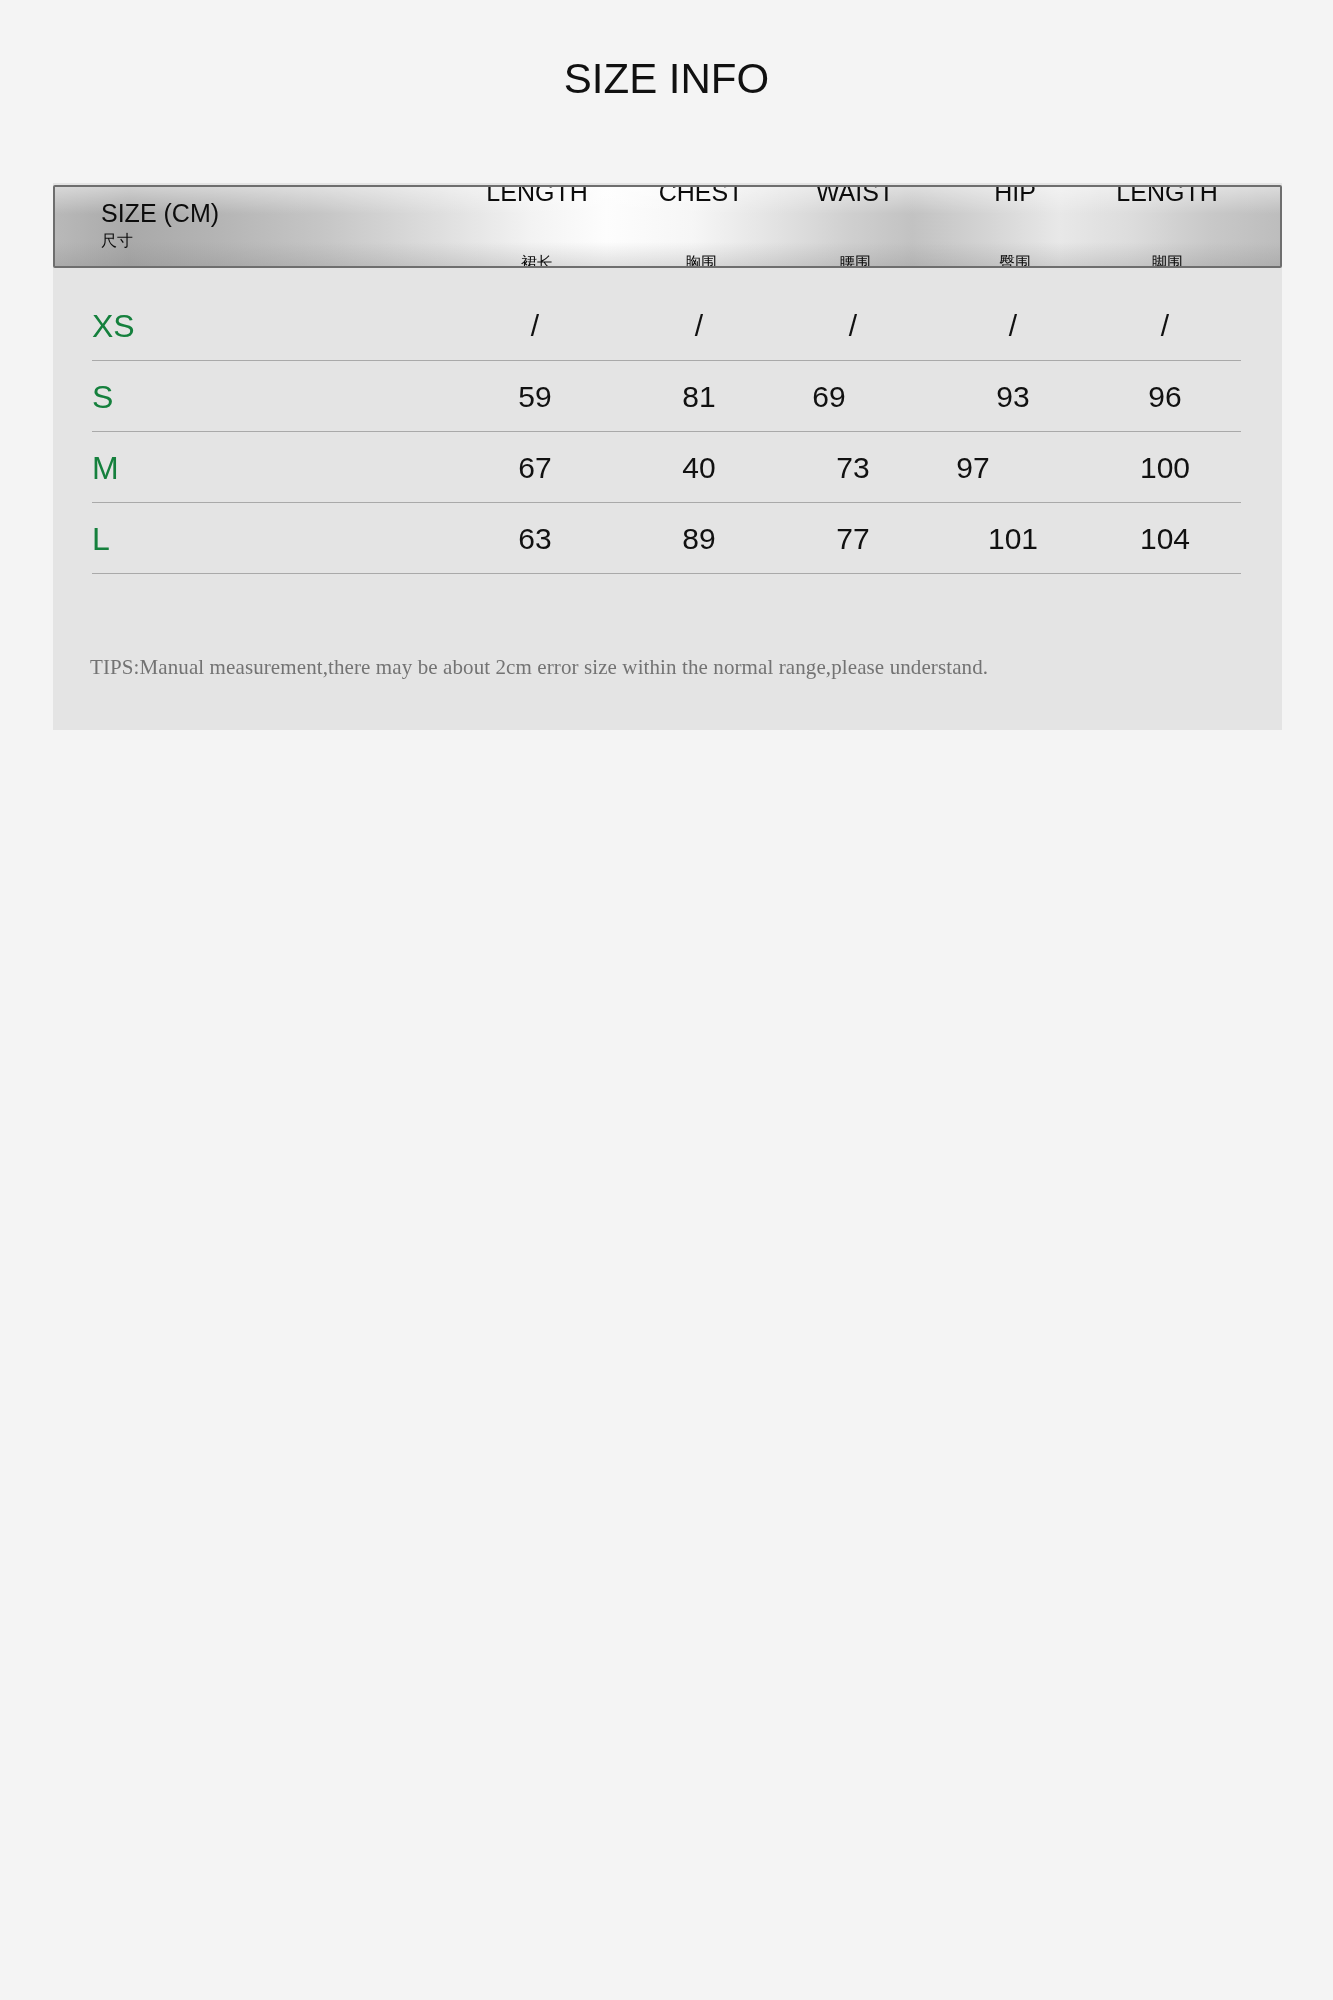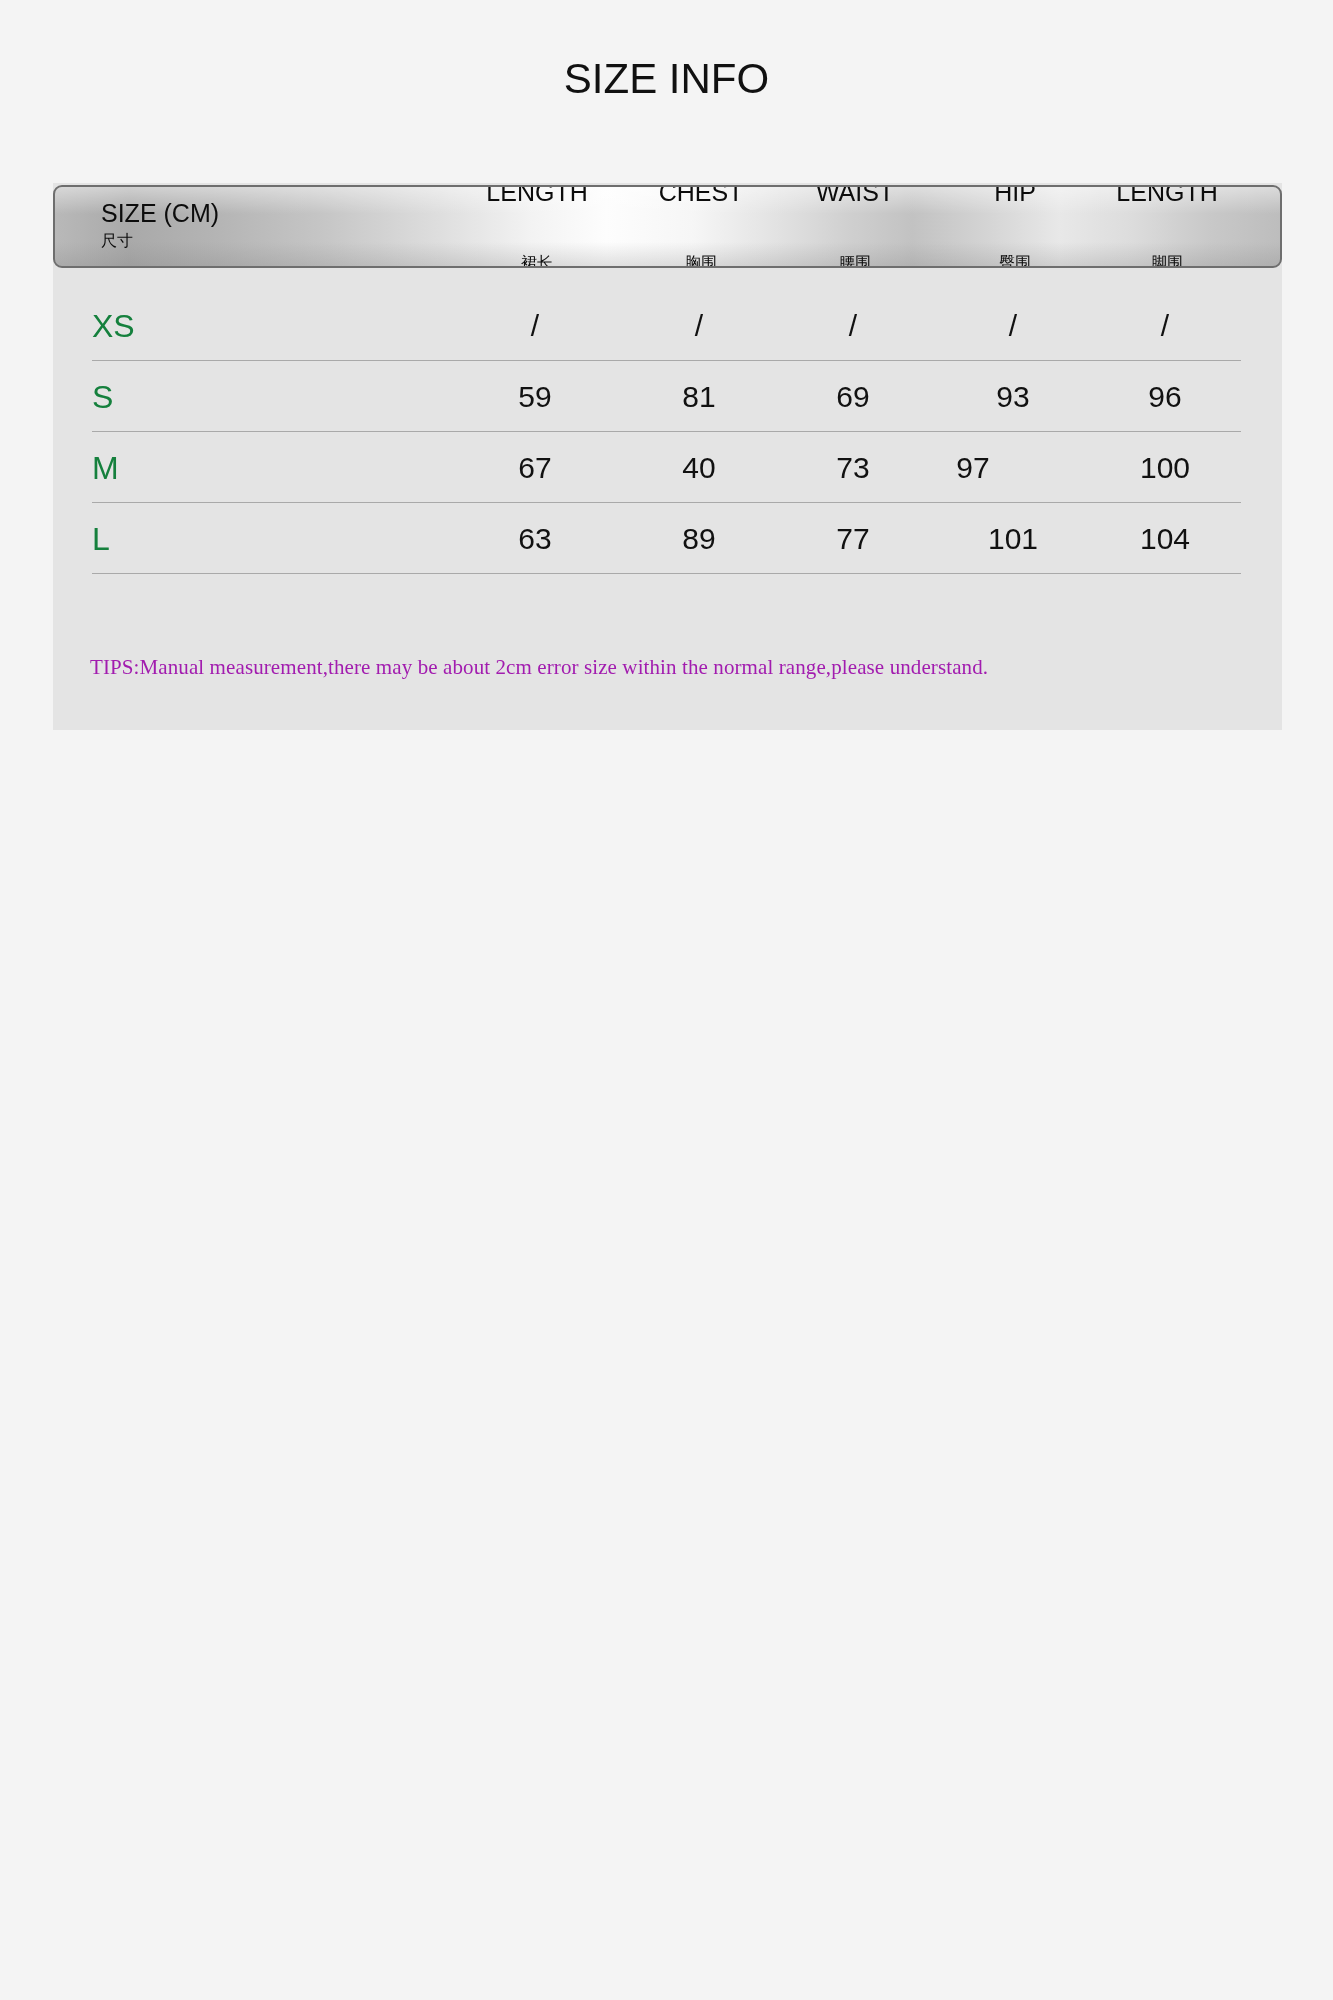--- a/index.html
+++ b/index.html
@@ -48,21 +48,21 @@
 
   
   .header-bar {
     position: absolute;
     left: 53px;
     top: 185px;
     width: 1229px;
     height: 83px;
     box-sizing: border-box;
     border: 2px solid #6e6e6e;
-    border-radius: 9px;
+    border-radius: 2px;
     background: linear-gradient(to right,
         #b9b9b9 0%,
         #a9a9a9 6%,
         #b4b4b4 13%,
         #c6c6c6 22%,
         #dddddd 31%,
         #f3f3f3 39%,
         #fdfdfd 45%,
         #f6f6f6 52%,
         #e2e2e2 59%,
@@ -178,21 +178,21 @@
     white-space: nowrap;
   }
 
   
   .tips {
     position: absolute;
     left: 90px;
     top: 655px;
     font-family: "Liberation Serif", serif;
     font-size: 21px;
-    color: #a21caf;
+    color: #737373;
     letter-spacing: 0.1px;
     white-space: nowrap;
   }
 </style>
 </head>
 <body>
 
 <div class="page">
 
   <div class="title">SIZE INFO</div>
@@ -244,21 +244,21 @@
       <span class="cell-val" style="left:800px">/</span>
       <span class="cell-val" style="left:960px">/</span>
       <span class="cell-val" style="left:1112px">/</span>
       <span class="rule"></span>
     </div>
 
     <div class="row">
       <span class="cell-size">S</span>
       <span class="cell-val" style="left:482px">59</span>
       <span class="cell-val" style="left:646px">81</span>
-      <span class="cell-val" style="left:800px">69</span>
+      <span class="cell-val" style="left:776px">69</span>
       <span class="cell-val" style="left:960px">93</span>
       <span class="cell-val" style="left:1112px">96</span>
       <span class="rule"></span>
     </div>
 
     <div class="row">
       <span class="cell-size">M</span>
       <span class="cell-val" style="left:482px">67</span>
       <span class="cell-val" style="left:646px">40</span>
       <span class="cell-val" style="left:800px">73</span>

